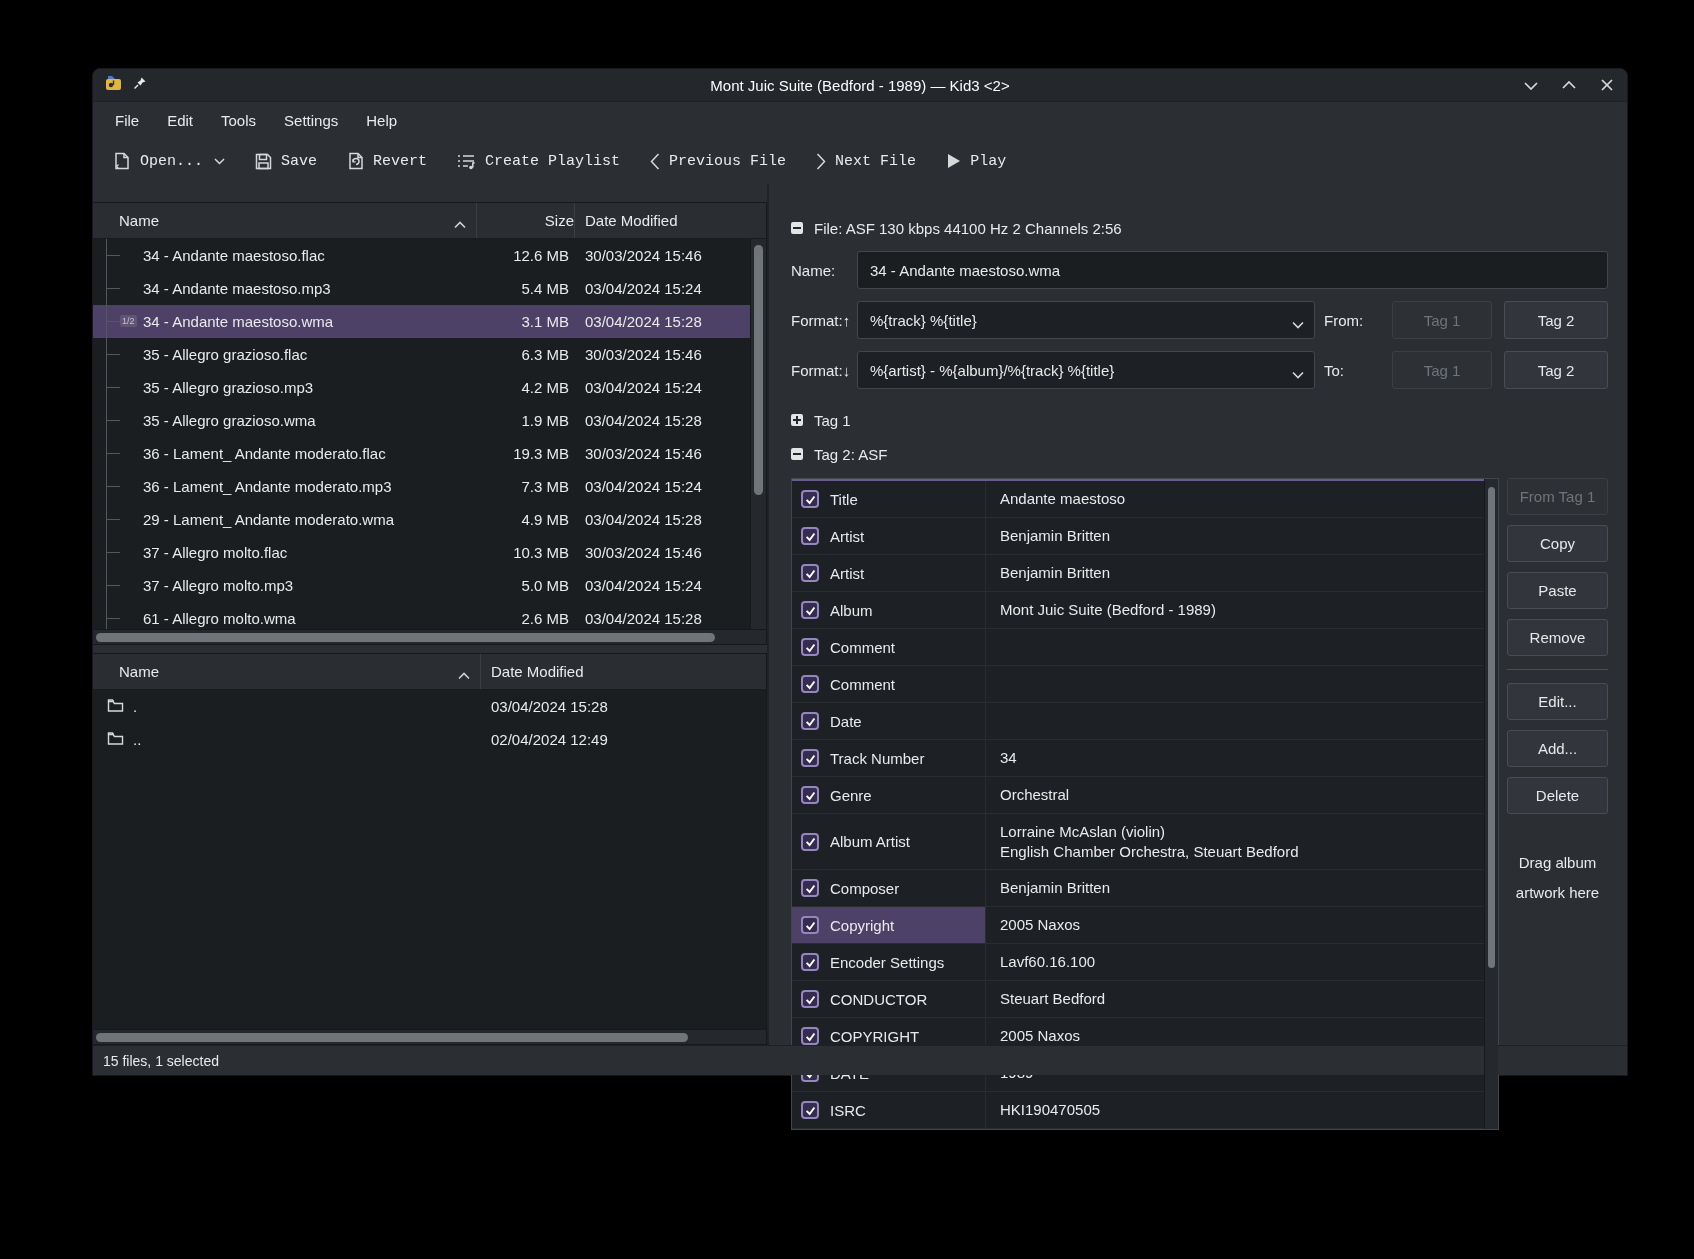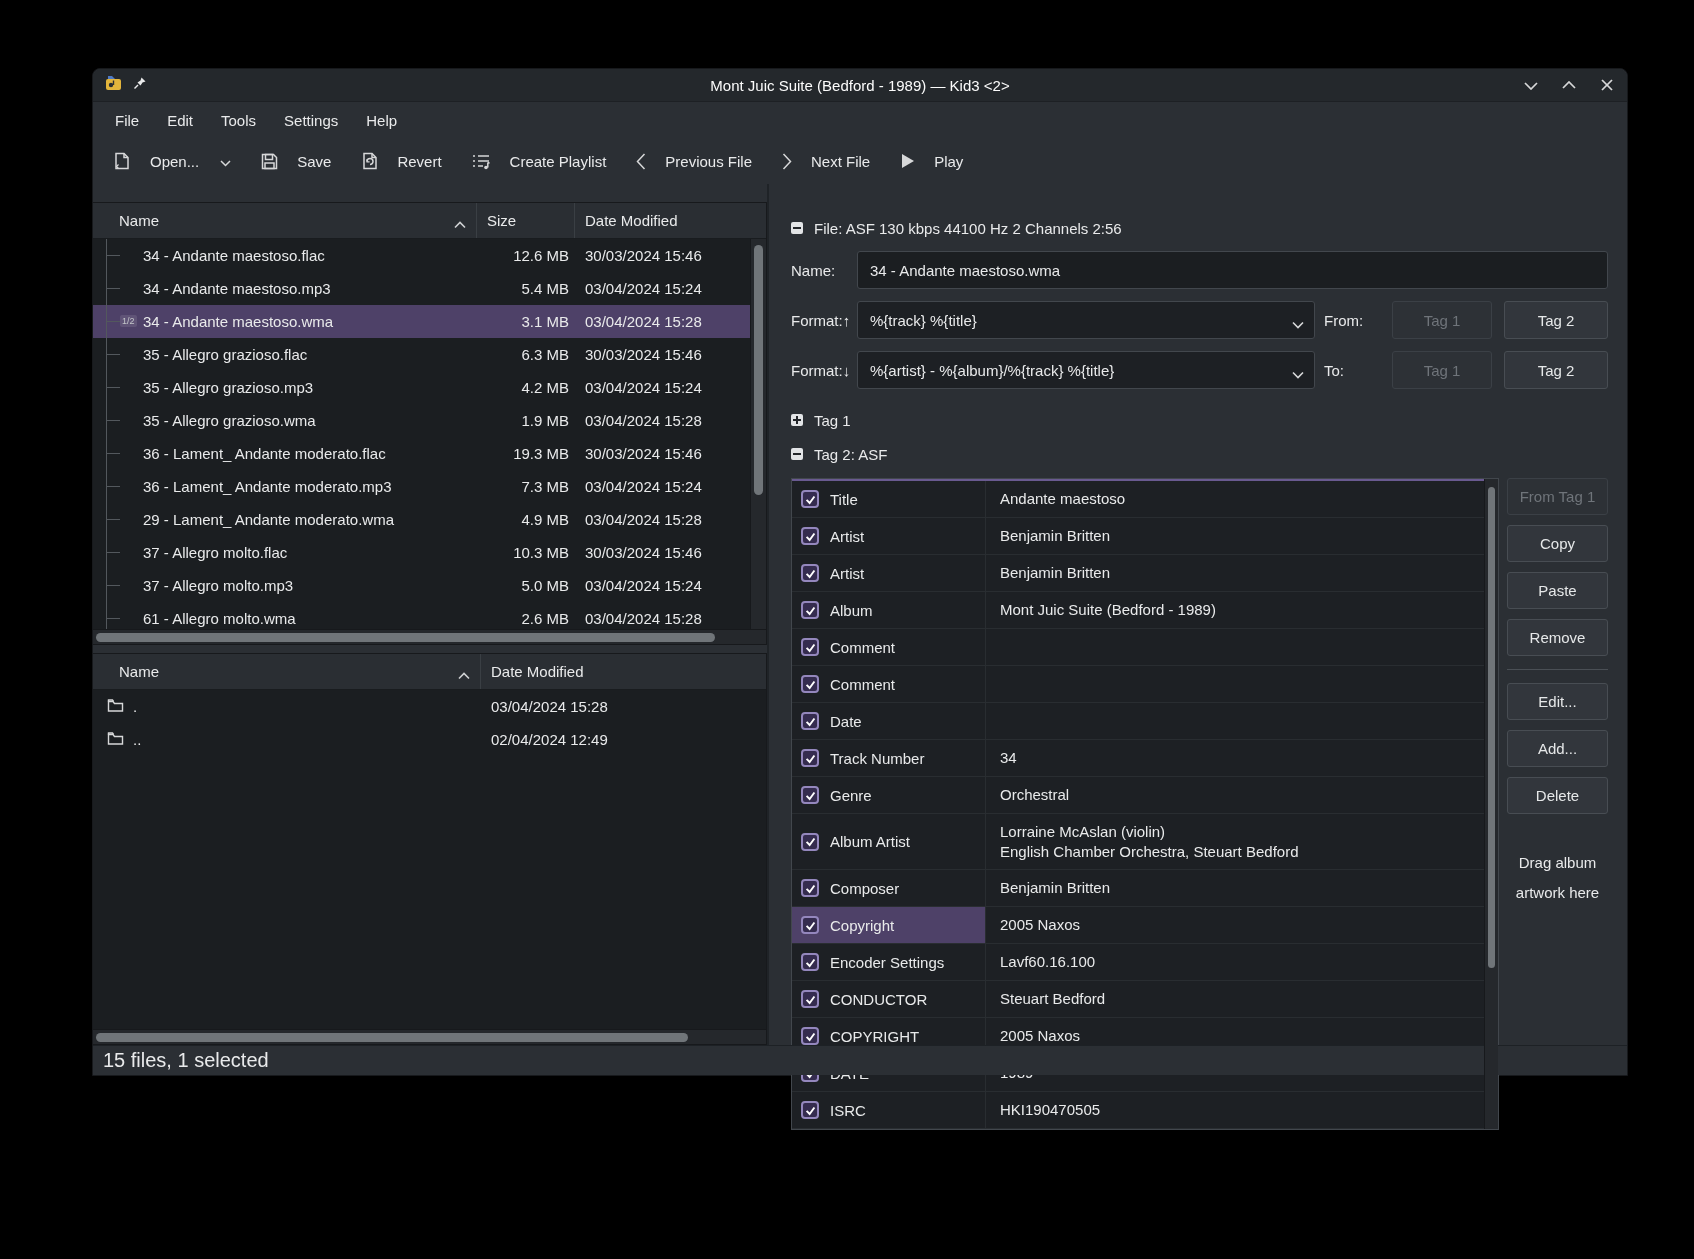--- a/index.html
+++ b/index.html
@@ -18,21 +18,21 @@
   .titlebar-controls { margin-left:auto; display:flex; align-items:center; gap:22px; z-index:2; }
   .win-btn { width:16px; height:16px; display:flex; align-items:center; justify-content:center; cursor:default; }
   .win-btn svg { stroke:#d7d8d9; stroke-width:1.7; fill:none; }
 
   
   .menubar { height:36px; flex:none; display:flex; align-items:center; padding-left:8px; font-size:15px; }
   .menu-item { padding:7px 14px; }
 
   
   .toolbar { height:46px; flex:none; display:flex; align-items:center; padding:0 10px; font-size:15px; }
-  .tool-btn { display:flex; align-items:center; gap:19px; padding:6px 11px; margin-right:8px; border-radius:3px; }
+  .tool-btn { display:flex; align-items:center; gap:9px; padding:6px 11px; margin-right:8px; border-radius:3px;font-family:Liberation Mono, monospace; }
   .tool-btn svg { stroke:#d7d8d9; fill:none; stroke-width:1.5; }
   .tool-btn .filled { fill:#d7d8d9; stroke:none; }
   .tool-dropdown svg { margin-left:2px; }
 
   
   .main { flex:1; min-height:0; display:flex; }
   .left-panel { width:676px; flex:none; border-right:2px solid #1f2327; display:flex; flex-direction:column; }
 
   .file-block { margin-top:18px; border:1px solid #17191c; border-left:none; display:flex; flex-direction:column; flex:none; }
   .lheader { display:flex; height:36px; background:#2a2e33; border-bottom:1px solid #191c1f; flex:none; }
@@ -110,21 +110,21 @@
   .tag-value { flex:1; display:flex; align-items:center; padding-left:14px; white-space:pre-line; line-height:20px; }
   .tag-vscroll { width:14px; flex:none; border-left:1px solid #17191c; background:#25282c; position:relative; }
 
   .side-col { width:101px; margin-left:8px; flex:none; display:flex; flex-direction:column; }
   .side-btn { height:37px; margin-bottom:10px; flex:none; }
   .side-divider { height:1px; background:#4a4f55; margin:3px 0 13px 0; flex:none; }
   .artwork-hint { margin-top:24px; text-align:center; line-height:30px; }
 
   
   .statusbar { height:30px; flex:none; border-top:1px solid #1d2125; display:flex; align-items:center;
-               padding-left:10px; font-size:20px; background:#2b2f34; }
+               padding-left:10px; font-size:14px; background:#2b2f34; }
 </style>
 </head>
 <body>
 
 <div class="window">
 
   <div class="titlebar">
     <div class="titlebar-title">Mont Juic Suite (Bedford - 1989) — Kid3 &lt;2&gt;</div>
     <div class="titlebar-left">
       <span>
@@ -238,21 +238,21 @@
     <div class="left-panel">
 
       <div class="file-block">
         <div class="lheader">
           <div class="hcell" style="width:384px; padding-left:26px;">
             <span>Name</span>
             <span class="sort-chevron"><svg width="12" height="8" viewBox="0 0 12 8">
                   <polyline points="1,6.5 6,1.5 11,6.5"></polyline>
                 </svg></span>
           </div>
-          <div class="hcell" style="width:98px; padding-left:10px;">
+          <div class="hcell" style="width:98px; padding-left:10px;justify-content:flex-end;">
             <span>Size</span>
           </div>
           <div class="hcell" style="flex:1; padding-left:10px;">
             <span>Date Modified</span>
           </div>
         </div>
         <div class="file-body">
           <div class="rows-col" id="file-rows">
               <div class="file-row">
     <div class="gutter"></div>

